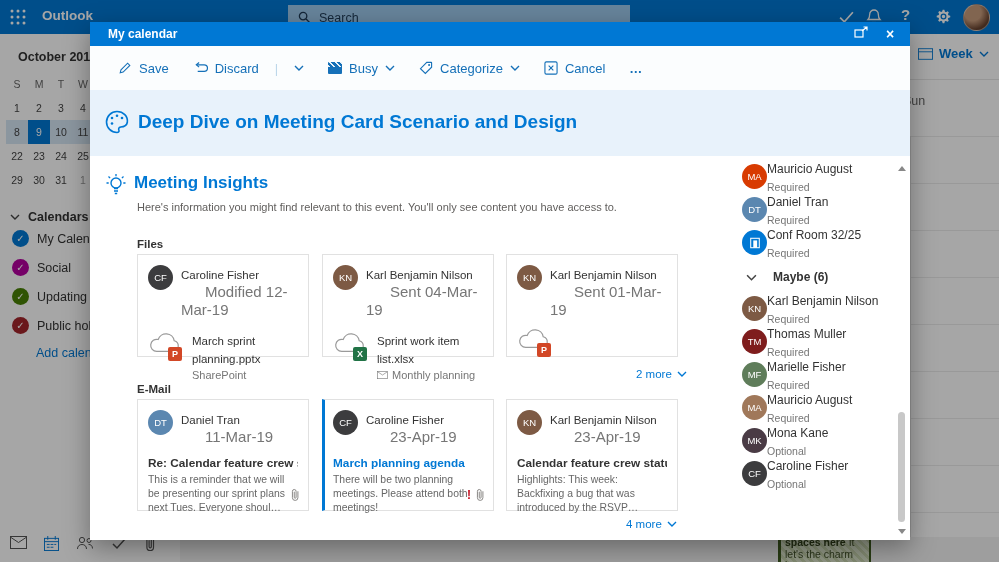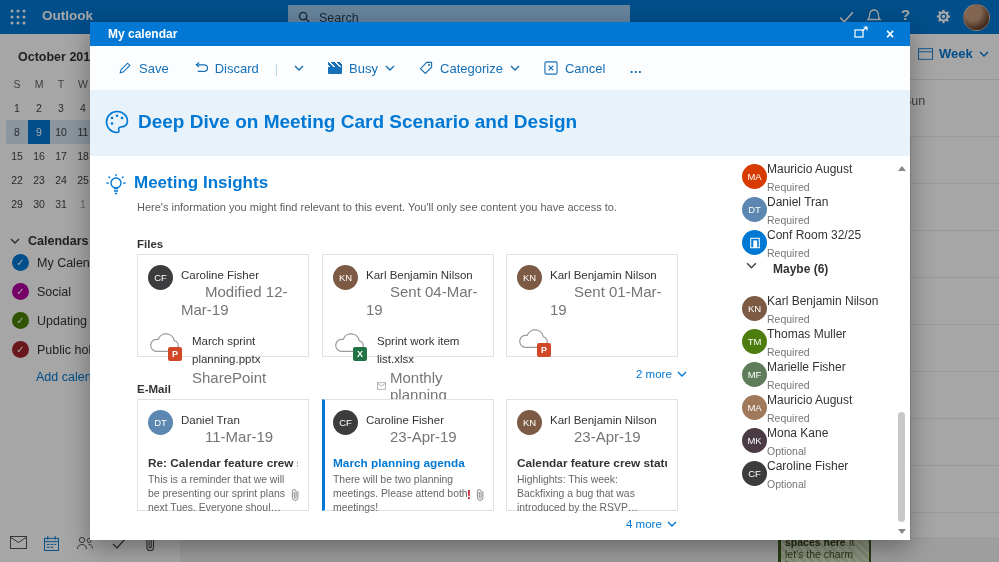--- a/index.html
+++ b/index.html
@@ -72,32 +72,32 @@
   .c1 { left:47px; } .c2 { left:232px; } .c3 { left:416px; }
   .ecard.unread { border-left:3px solid #0078d4; padding-left:8px; }
   .phed { display:flex; gap:8px; }
   .av { width:25px; height:25px; border-radius:50%; color:#fff; font-size:9.5px; display:flex; align-items:center; justify-content:center; flex:none; }
   .pname { font-size:11.5px; color:#333; line-height:1.2; }
   .pmeta { font-size:15px; color:#767676;margin-left:24px; }
   .frow { display:flex; gap:8px; margin-top:12px; align-items:flex-start; }
   .fico { position:relative; width:36px; height:28px; flex:none; }
   .fbadge { position:absolute; right:2px; bottom:-2px; width:14px; height:14px; border-radius:2px; color:#fff; font-size:9px; font-weight:bold; display:flex; align-items:center; justify-content:center; }
   .fname { font-size:11.5px; color:#333; line-height:1.25; }
-  .fsrc { font-size:15px; color:#767676; margin-top:2px; display:flex; gap:4px; align-items:center; }
+  .fsrc { font-size:11px; color:#767676; margin-top:2px; display:flex; gap:4px; align-items:center; }
   .esub { margin-top:10px; font-size:11.8px; font-weight:bold; color:#333; white-space:nowrap; overflow:hidden; }
   .ecard.unread .esub { color:#0078d4; }
   .ebody { margin-top:3px; font-size:10.4px; color:#666; line-height:1.35; display:-webkit-box; -webkit-line-clamp:3; -webkit-box-orient:vertical; overflow:hidden; width:138px; }
   .eflags { position:absolute; right:8px; bottom:8px; display:flex; gap:4px; align-items:center; color:#8a8886; }
   .imp { color:#c50f1f; font-weight:bold; font-size:12px; }
 
   .attpanel { position:absolute; left:648px; top:138px; width:158px; }
   .arow { display:flex; align-items:center; height:33px; padding-left:4px; }
   .aname { font-size:12px; color:#333; line-height:1.25; }
   .arole { font-size:10.5px; color:#767676; }
-  .maybehdr { display:flex; gap:16px; align-items:flex-start; height:30px; margin-top:3px; padding-left:8px; font-size:12px; font-weight:bold; color:#333; }
+  .maybehdr { display:flex; gap:16px; align-items:center; height:30px; margin-top:3px; padding-left:8px; font-size:12px; font-weight:bold; color:#333; }
   .room { background:#0078d4; }
 
   .dscroll { position:absolute; right:2px; top:142px; width:12px; height:372px; }
   .sarr { position:absolute; left:2px; width:0; height:0; border-left:4px solid transparent; border-right:4px solid transparent; }
   .sarr.up { top:2px; border-bottom:5px solid #888; }
   .sarr.dn { bottom:2px; border-top:5px solid #888; }
   .sthumb { position:absolute; left:2px; top:248px; width:7px; height:110px; background:#c8c8c8; border-radius:4px; }
 
   svg { display:block; }
   .nowrap { white-space:nowrap; }
@@ -200,26 +200,20 @@
             <span class="mc-c">3</span>
             <span class="mc-c">4</span>
           </div>
           <div class="mc-row cur">
             <span class="mc-c">8</span>
             <span class="mc-c sel">9</span>
             <span class="mc-c">10</span>
             <span class="mc-c">11</span>
           </div>
           <div class="mc-row">
-            <span class="mc-c">15</span>
-            <span class="mc-c">16</span>
-            <span class="mc-c">17</span>
-            <span class="mc-c">18</span>
-          </div>
-          <div class="mc-row">
             <span class="mc-c">22</span>
             <span class="mc-c">23</span>
             <span class="mc-c">24</span>
             <span class="mc-c">25</span>
           </div>
           <div class="mc-row">
             <span class="mc-c">29</span>
             <span class="mc-c">30</span>
             <span class="mc-c">31</span>
             <span class="mc-c dim">1</span>
@@ -516,21 +510,21 @@
         <svg width="11" height="7" viewBox="0 0 10 6">
             <path d="M1 1l4 4 4-4" fill="none" stroke="#444" stroke-width="1.4"></path>
           </svg>
         <span>Maybe (6)</span>
       </div>
       <div class="arow">
         <span class="av" style="background: rgb(125, 90, 68);">KN</span>
         <span><span class="aname nowrap">Karl Benjamin Nilson</span><br><span class="arole">Required</span></span>
       </div>
       <div class="arow">
-        <span class="av" style="background: #4d7c0f;">TM</span>
+        <span class="av" style="background: #7f1d1d;">TM</span>
         <span><span class="aname nowrap">Thomas Muller</span><br><span class="arole">Required</span></span>
       </div>
       <div class="arow">
         <span class="av" style="background: rgb(95, 125, 90);">MF</span>
         <span><span class="aname nowrap">Marielle Fisher</span><br><span class="arole">Required</span></span>
       </div>
       <div class="arow">
         <span class="av" style="background: rgb(160, 120, 90);">MA</span>
         <span><span class="aname nowrap">Mauricio August</span><br><span class="arole">Required</span></span>
       </div>

